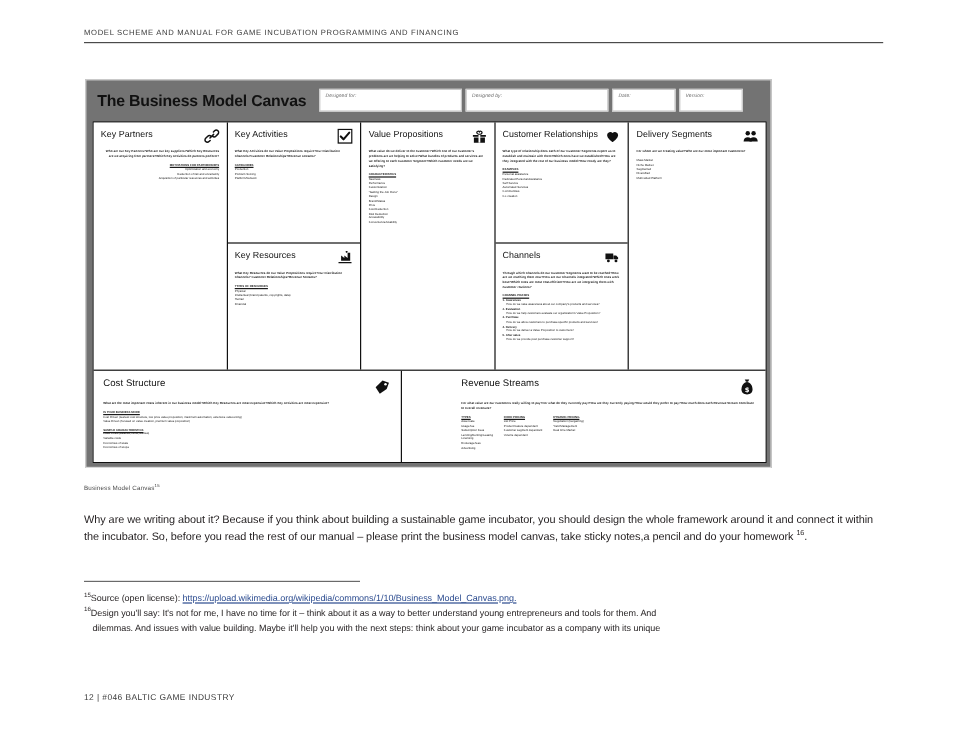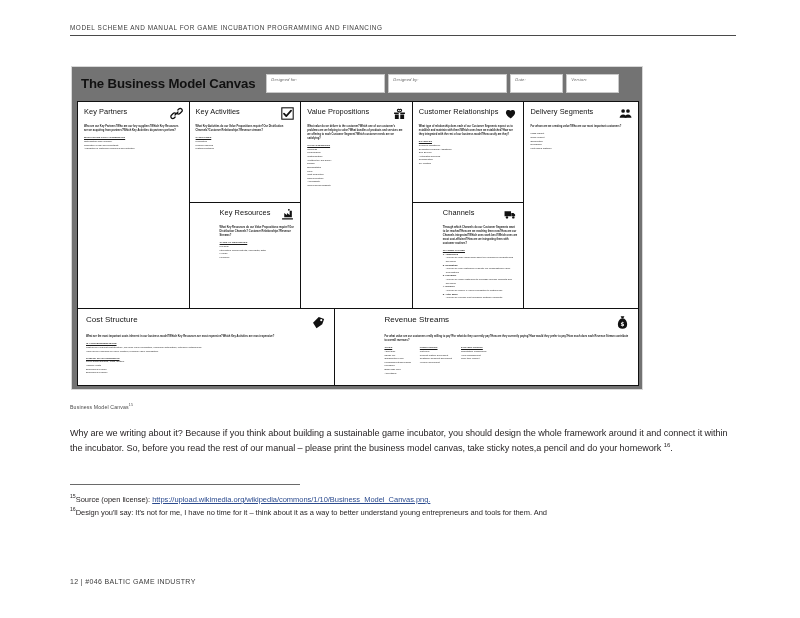--- a/index.html
+++ b/index.html
@@ -46,29 +46,29 @@
   .grid{
     position:absolute;left:5px;top:34px;width:562px;height:285px;
     border:1.6px solid #111;box-sizing:border-box;background:#fff;
     display:flex;flex-direction:column;
   }
   .grid-top{display:flex;flex:1 1 auto;min-height:0;border-bottom:1.1px solid #111;}
   .grid-bottom{display:flex;height:76px;gap:41px;}
 
   .col{box-sizing:border-box;border-right:1.1px solid #111;display:flex;flex-direction:column;min-width:0;}
   .col:last-child{border-right:none;}
-  .col-kp{width:112px;}
+  .col-kp{width:112px;text-align:right;}
   .col-ka{width:112px;}
   .col-vp{width:112px;}
   .col-cr{width:112px;}
   .col-cs{width:114px;}
 
   .cell{padding:6px 6px 4px 6px;box-sizing:border-box;overflow:hidden;position:relative;flex:1 1 auto;min-height:0;}
   .cell.half-top{flex:0 0 101px;border-bottom:1.1px solid #111;}
-  .cell.half-bot{flex:1 1 auto;margin-left:24px;}
+  .cell.half-bot{flex:1 1 auto;}
 
   .cell-head{display:flex;align-items:flex-start;justify-content:space-between;gap:4px;}
   .cell-title{
     font-size:7.4px;font-weight:400;color:#111;letter-spacing:.05px;
     line-height:1.1;white-space:nowrap;
   }
   .icon{width:13px;height:13px;flex:0 0 auto;display:block;margin-top:-1px;}
   .icon svg{display:block;width:100%;height:100%;}
 
   .body-txt{margin-top:5px;}
@@ -373,15 +373,18 @@
 </p>
 
 <div class="fn-rule"></div>
 <div class="notes">
   <div class="note">
     <sup>15</sup><span>Source (open license): </span><a class="lnk" href="#">https://upload.wikimedia.org/wikipedia/commons/1/10/Business_Model_Canvas.png.</a>
   </div>
   <div class="note">
     <sup>16</sup><span>Design you'll say: </span><span class="em">It's not for me, I have no time for it</span><span> – think about it as a way to better understand young entrepreneurs and tools for them. And</span>
   </div>
+  <div class="note cont">
+    <span>dilemmas. And issues with value building. Maybe it'll help you with the next steps: think about your game incubator as a company with its unique</span>
+  </div>
 </div>
 
 <div class="footer">12 | #046 BALTIC GAME INDUSTRY</div>
 
 </body></html>

